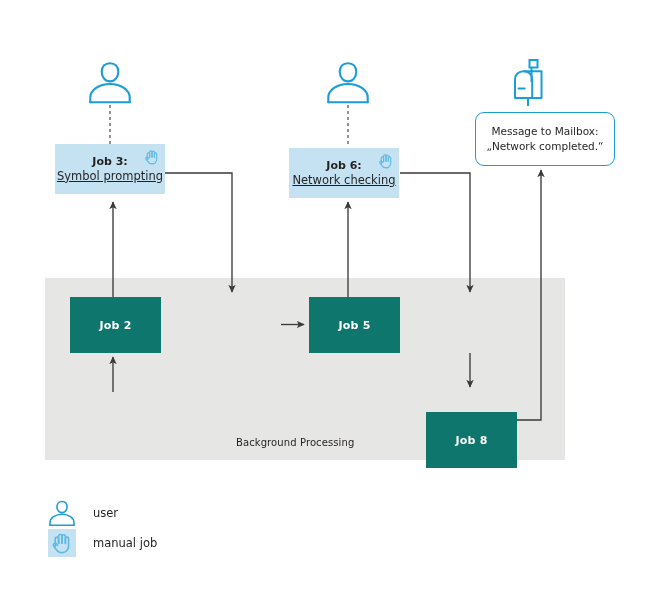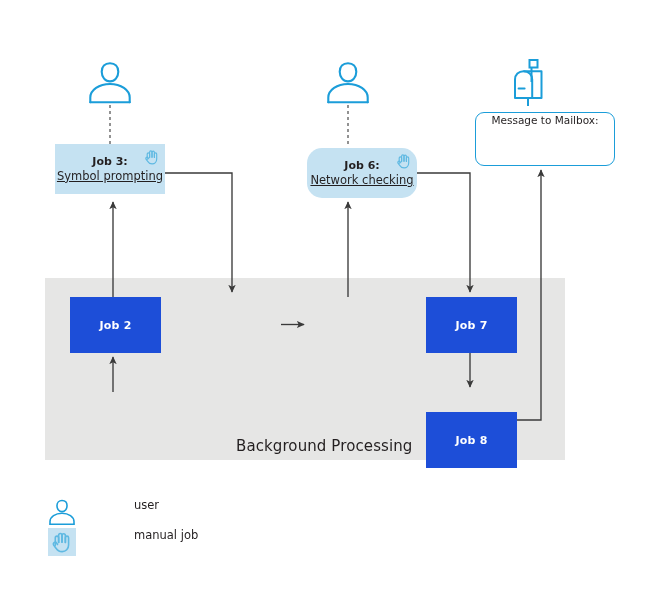--- a/index.html
+++ b/index.html
@@ -15,57 +15,57 @@
   svg.layer.back{z-index:1;}
   .node{position:absolute;z-index:2;box-sizing:border-box;}
 
   
   .bg-band{
     position:absolute;left:45px;top:278px;width:520px;height:182px;
     background:#e6e6e5;z-index:0;
   }
   .bg-label{
     position:absolute;left:236px;top:437px;
-    font-size:15px;color:#231f20;letter-spacing:0.1px;white-space:nowrap;z-index:1;
+    font-size:10px;color:#231f20;letter-spacing:0.1px;white-space:nowrap;z-index:1;
   }
 
   
   .jobbox{
-    background:#1d4ed8;color:#ffffff;
+    background:#0f766e;color:#ffffff;
     display:flex;align-items:center;justify-content:center;
     font-size:11px;font-weight:700;letter-spacing:0.2px;
     width:91px;height:56px;
   }
 
   
   .manualbox{
     background:#c5e2f2;color:#231f20;
     width:110px;height:50px;
     display:flex;flex-direction:column;align-items:center;justify-content:center;
     line-height:1.28;
   }
   .manualbox .l1{font-size:11px;font-weight:700;}
   .manualbox .l2{font-size:11.5px;font-weight:400;white-space:nowrap;text-decoration:underline;}
   .hand-badge{position:absolute;right:3px;top:3px;width:20px;height:20px;}
 
   
   .callout{
     position:absolute;left:475px;top:112px;width:138px;height:52px;
     border:1.4px solid #1b9dd9;border-radius:9px;background:#ffffff;
-    display:flex;flex-direction:column;align-items:center;
+    display:flex;flex-direction:column;align-items:center;justify-content:center;
     font-size:10.5px;color:#231f20;line-height:1.45;z-index:2;
   }
   .callout .cl{white-space:nowrap;}
 
   .usericon{position:absolute;width:46px;height:46px;z-index:2;}
   .mailicon{position:absolute;left:505px;top:58px;width:46px;height:48px;z-index:2;}
 
   
   .legend{position:absolute;left:48px;top:498px;z-index:2;}
-  .legend-row{display:flex;align-items:flex-start;height:30px;gap:41px;}
+  .legend-row{display:flex;align-items:center;height:30px;}
   .legend-swatch{width:28px;height:28px;position:relative;flex:0 0 28px;}
   .legend-swatch.blue{background:#c5e2f2;}
   .legend-text{margin-left:17px;font-size:11.5px;color:#231f20;white-space:nowrap;}
 </style>
 </head>
 <body>
 
 <div id="canvas">
 
   <div class="bg-band"></div>
@@ -122,50 +122,51 @@
       <path d="M26.5 9.5 V24" fill="none" stroke="#1b9dd9" stroke-width="2"></path>
       <path d="M10 40 V21.5 C10 16.6 13.6 13.2 18.6 13.2 H36.5 V40 Z" fill="none" stroke="#1b9dd9" stroke-width="2" stroke-linejoin="round"></path>
       <path d="M18.6 13.2 C23.6 13.2 27.2 16.6 27.2 21.5 V40" fill="none" stroke="#1b9dd9" stroke-width="2"></path>
       <path d="M13.6 30.5 H19.6" fill="none" stroke="#1b9dd9" stroke-width="2" stroke-linecap="round"></path>
       <path d="M23 40 V52" fill="none" stroke="#1b9dd9" stroke-width="2"></path>
     </svg>
   </div>
 
   <div class="callout">
     <div class="cl">Message to Mailbox:</div>
+    <div class="cl">„Network  completed.“</div>
   </div>
 
   <div class="node manualbox" style="left:55px;top:144px;">
     <span class="l1">Job 3:</span>
     <span class="l2">Symbol prompting</span>
     <span class="hand-badge">
       <svg viewBox="0 0 20 20" width="20" height="20">
         <path d="M5.2 12.4V7.1c0-.75.55-1.3 1.2-1.3s1.2.55 1.2 1.3v3.3" fill="none" stroke="#5fb9e2" stroke-width="1.15" stroke-linecap="round"></path>
         <path d="M7.6 10.3V5.2c0-.75.55-1.3 1.2-1.3s1.2.55 1.2 1.3v5" fill="none" stroke="#5fb9e2" stroke-width="1.15" stroke-linecap="round"></path>
         <path d="M10 10.2V5.4c0-.75.55-1.3 1.2-1.3s1.2.55 1.2 1.3v4.9" fill="none" stroke="#5fb9e2" stroke-width="1.15" stroke-linecap="round"></path>
         <path d="M12.4 10.4V7c0-.7.5-1.2 1.15-1.2s1.15.5 1.15 1.2v5.1c0 2.8-2 4.8-4.6 4.8-2.4 0-3.6-1.1-4.4-2.5L4 12.1c-.4-.7-.15-1.45.5-1.8.6-.3 1.3-.1 1.7.5l.6 1" fill="none" stroke="#5fb9e2" stroke-width="1.15" stroke-linecap="round" stroke-linejoin="round"></path>
       </svg>
     </span>
   </div>
 
-  <div class="node manualbox" style="left:307px;top:148px;border-radius:15px;">
+  <div class="node manualbox" style="left:289px;top:148px;">
     <span class="l1">Job 6:</span>
     <span class="l2">Network checking</span>
     <span class="hand-badge">
       <svg viewBox="0 0 20 20" width="20" height="20">
         <path d="M5.2 12.4V7.1c0-.75.55-1.3 1.2-1.3s1.2.55 1.2 1.3v3.3" fill="none" stroke="#5fb9e2" stroke-width="1.15" stroke-linecap="round"></path>
         <path d="M7.6 10.3V5.2c0-.75.55-1.3 1.2-1.3s1.2.55 1.2 1.3v5" fill="none" stroke="#5fb9e2" stroke-width="1.15" stroke-linecap="round"></path>
         <path d="M10 10.2V5.4c0-.75.55-1.3 1.2-1.3s1.2.55 1.2 1.3v4.9" fill="none" stroke="#5fb9e2" stroke-width="1.15" stroke-linecap="round"></path>
         <path d="M12.4 10.4V7c0-.7.5-1.2 1.15-1.2s1.15.5 1.15 1.2v5.1c0 2.8-2 4.8-4.6 4.8-2.4 0-3.6-1.1-4.4-2.5L4 12.1c-.4-.7-.15-1.45.5-1.8.6-.3 1.3-.1 1.7.5l.6 1" fill="none" stroke="#5fb9e2" stroke-width="1.15" stroke-linecap="round" stroke-linejoin="round"></path>
       </svg>
     </span>
   </div>
 
   <div class="node jobbox" style="left:70px;top:297px;">Job 2</div>
-  <div class="node jobbox" style="left:426px;top:297px;">Job 7</div>
+  <div class="node jobbox" style="left:309px;top:297px;">Job 5</div>
   <div class="node jobbox" style="left:426px;top:412px;">Job 8</div>
 
   <div class="legend">
     <div class="legend-row">
       <span class="legend-swatch">
         <svg viewBox="0 0 46 46" width="28" height="28">
           <path d="M23 4.2c5.1 0 8.3 3.4 8.3 8.6 0 5.3-3.6 9.6-8.3 9.6s-8.3-4.3-8.3-9.6c0-5.2 3.2-8.6 8.3-8.6z" fill="none" stroke="#1b9dd9" stroke-width="2.6"></path>
           <path d="M3.3 43.2v-4.6C3.3 31.1 12.1 25 23 25s19.7 6.1 19.7 13.6v4.6" fill="none" stroke="#1b9dd9" stroke-width="2.6" stroke-linecap="round"></path>
           <path d="M3.3 43.2H42.7" fill="none" stroke="#1b9dd9" stroke-width="2.6" stroke-linecap="round"></path>
         </svg>

